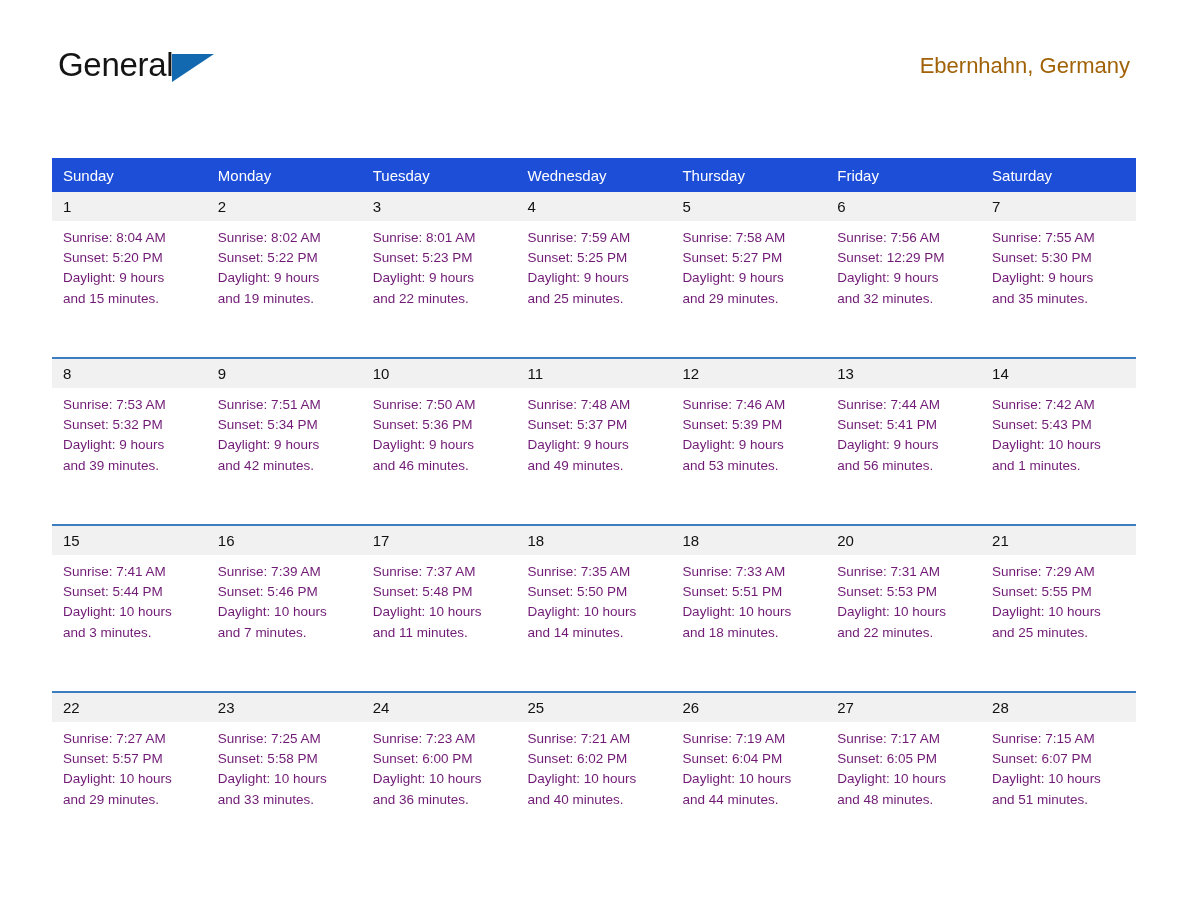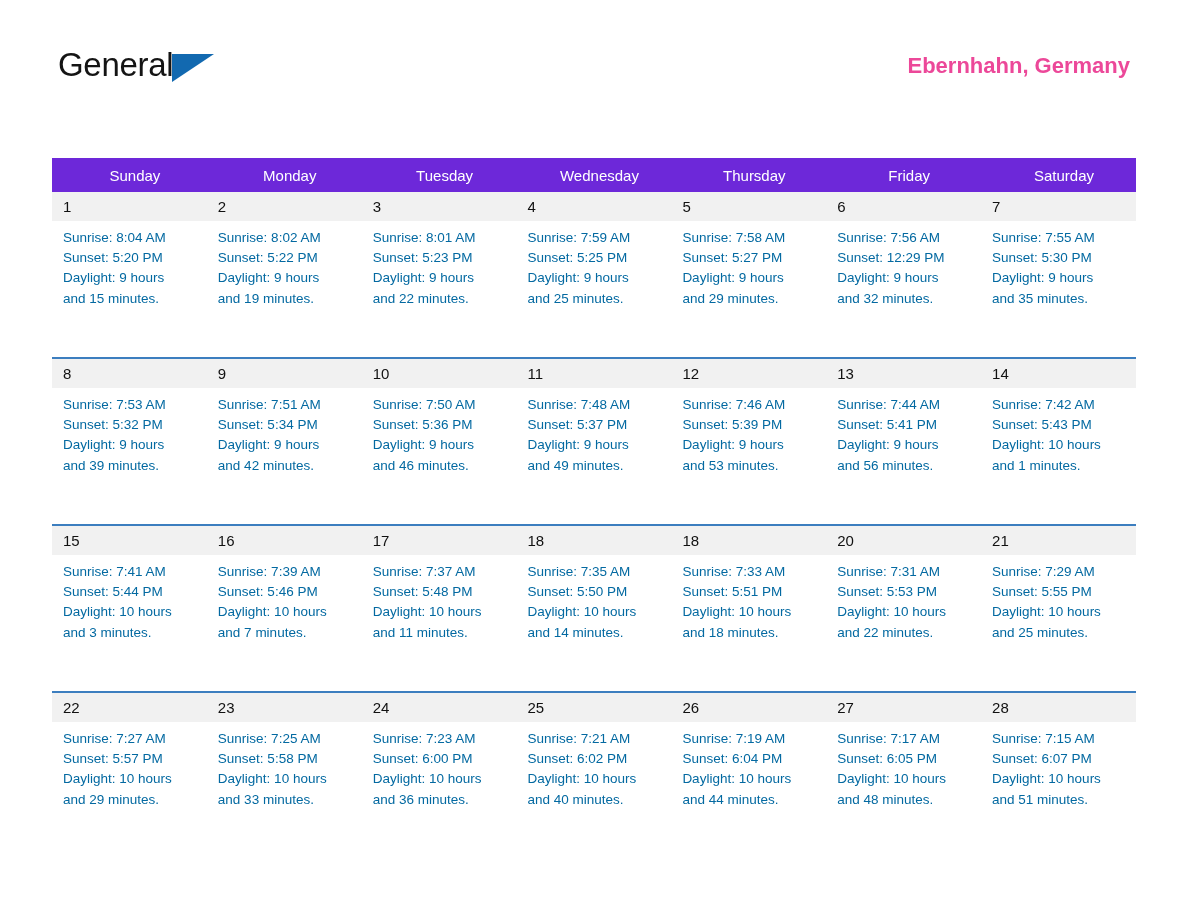--- a/index.html
+++ b/index.html
@@ -72,41 +72,41 @@
   }
   .cal-title {
     font-size: 42px;
     font-weight: 400;
     color: #0f0f0f;
     line-height: 52px;
     letter-spacing: 0px;
   }
   .cal-subtitle {
     font-size: 22px;
-    font-weight: 700;
-    color: #ec4899;
+    font-weight: 400;
+    color: #a16207;
     line-height: 30px;
     margin-top: 5px;
   }
 
   
   .calendar {
     position: absolute;
     left: 52px;
     top: 158px;
     width: 1084px;
     border-collapse: collapse;
     table-layout: fixed;
   }
   .calendar th {
-    background: #6d28d9;
+    background: #1d4ed8;
     color: #ffffff;
     font-size: 15px;
     font-weight: 400;
-    text-align: center;
+    text-align: left;
     padding: 8px 0 8px 11px;
     height: 18px;
     border: none;
   }
   .calendar td {
     vertical-align: top;
     padding: 0;
     border: none;
     border-top: 2px solid #3c7ebf;
     width: 154.85px;
@@ -119,21 +119,21 @@
     background: #f1f1f1;
     font-size: 15px;
     color: #111111;
     padding: 6px 0 6px 11px;
     line-height: 17px;
   }
   .cellbody {
     padding: 7px 8px 0 11px;
     font-size: 13.5px;
     line-height: 20.2px;
-    color: #0369a1;
+    color: #701a75;
   }
   .cellbody div { white-space: nowrap; }
 </style>
 </head>
 <body>
 
 <div class="page">
 
   <div class="top-bar">
 

